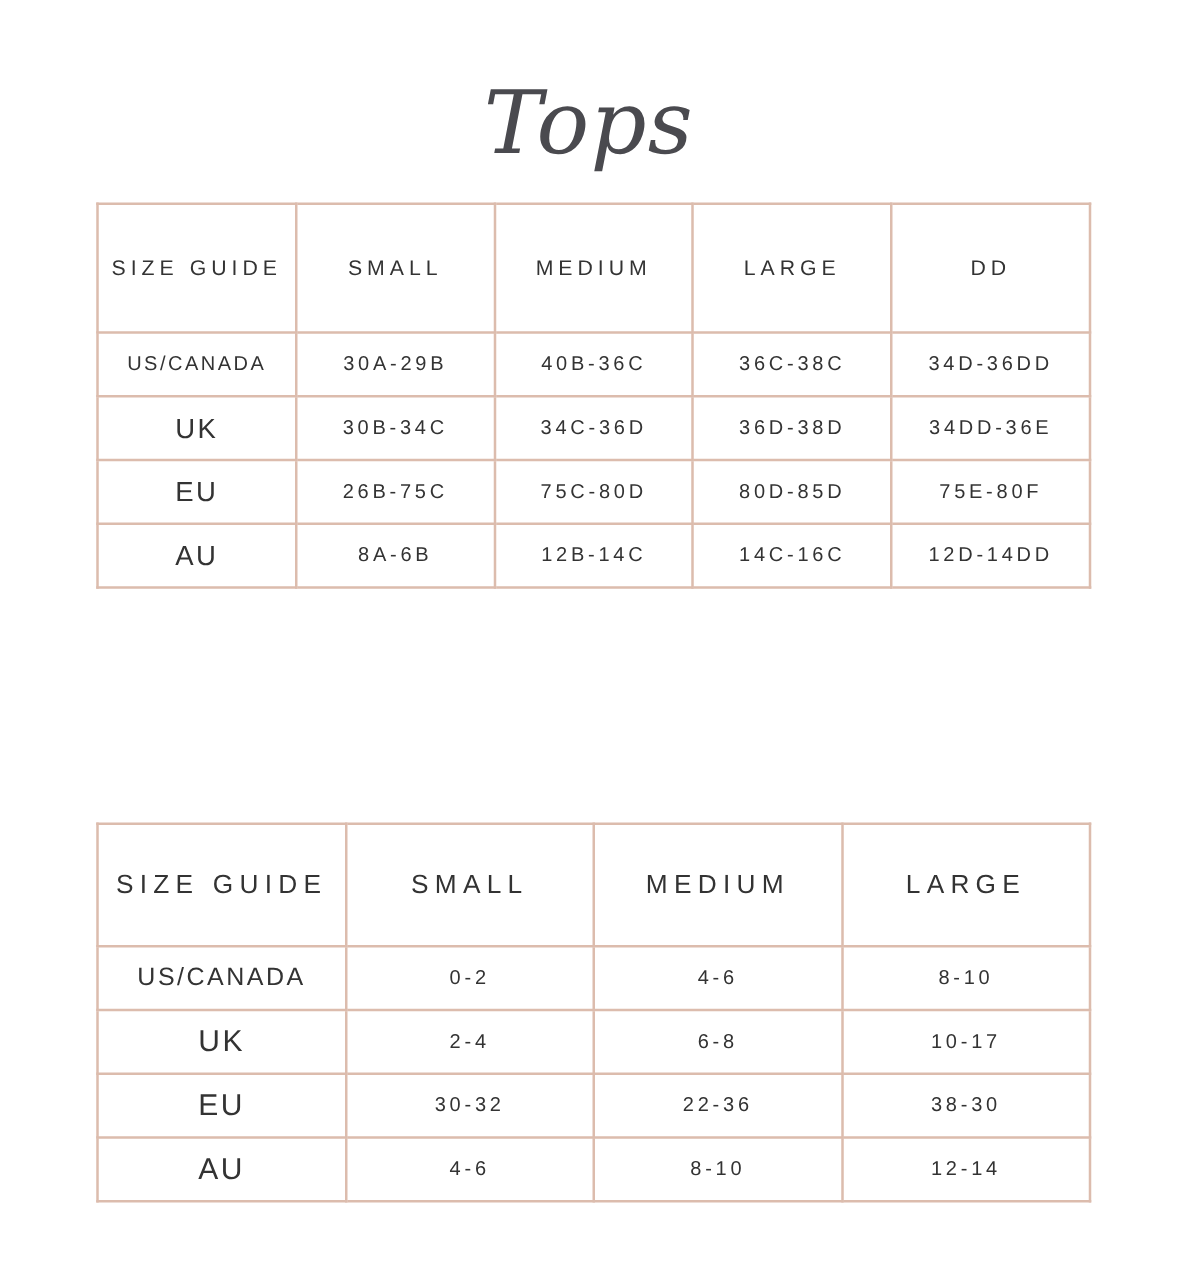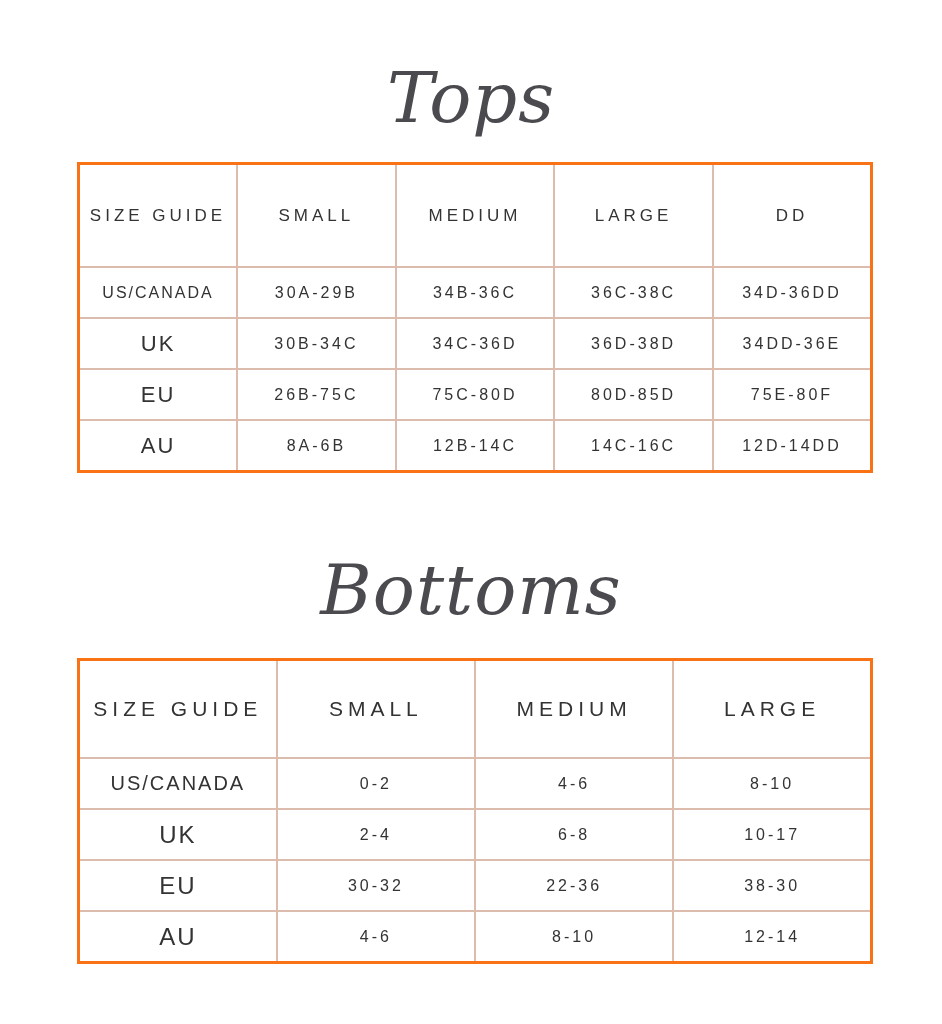--- a/index.html
+++ b/index.html
@@ -39,21 +39,21 @@
     font-size: 70px;
     line-height: 100px;
   }
   table.size-table {
     position: absolute;
     left: 77px;
     width: 796px;
     border-collapse: collapse;
     table-layout: fixed;
     background: #ffffff;
-    border: 3px solid #f97316;
+    border: 1px solid #f97316;
   }
   table.size-table th,
   table.size-table td {
     border: 2px solid #dcbcad;
     text-align: center;
     vertical-align: middle;
     color: #333333;
     font-weight: 400;
     padding: 0;
   }
@@ -112,21 +112,21 @@
         <th>SMALL</th>
         <th>MEDIUM</th>
         <th>LARGE</th>
         <th>DD</th>
       </tr>
     </thead>
     <tbody>
       <tr>
         <td class="row-label label-long">US/CANADA</td>
         <td>30A-29B</td>
-        <td>34B-36C</td>
+        <td>40B-36C</td>
         <td>36C-38C</td>
         <td>34D-36DD</td>
       </tr>
       <tr>
         <td class="row-label">UK</td>
         <td>30B-34C</td>
         <td>34C-36D</td>
         <td>36D-38D</td>
         <td>34DD-36E</td>
       </tr>
@@ -140,21 +140,20 @@
       <tr>
         <td class="row-label">AU</td>
         <td>8A-6B</td>
         <td>12B-14C</td>
         <td>14C-16C</td>
         <td>12D-14DD</td>
       </tr>
     </tbody>
   </table>
 
-  <h1 class="script-heading heading-bottoms">Bottoms</h1>
 
   <table class="size-table bottoms-table">
     <thead>
       <tr>
         <th>SIZE GUIDE</th>
         <th>SMALL</th>
         <th>MEDIUM</th>
         <th>LARGE</th>
       </tr>
     </thead>

